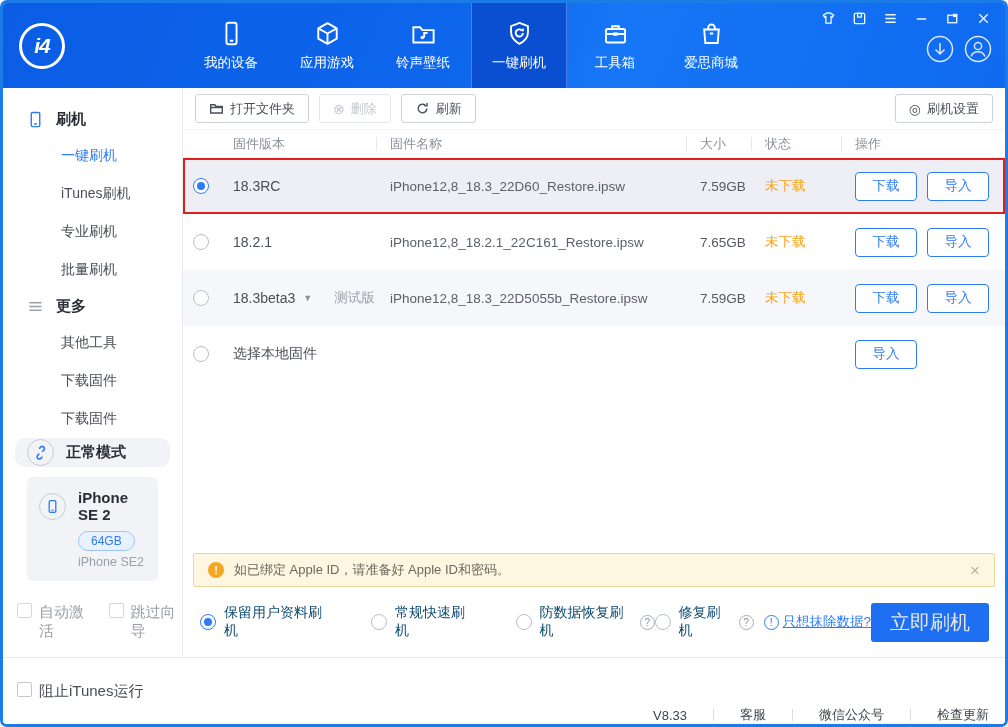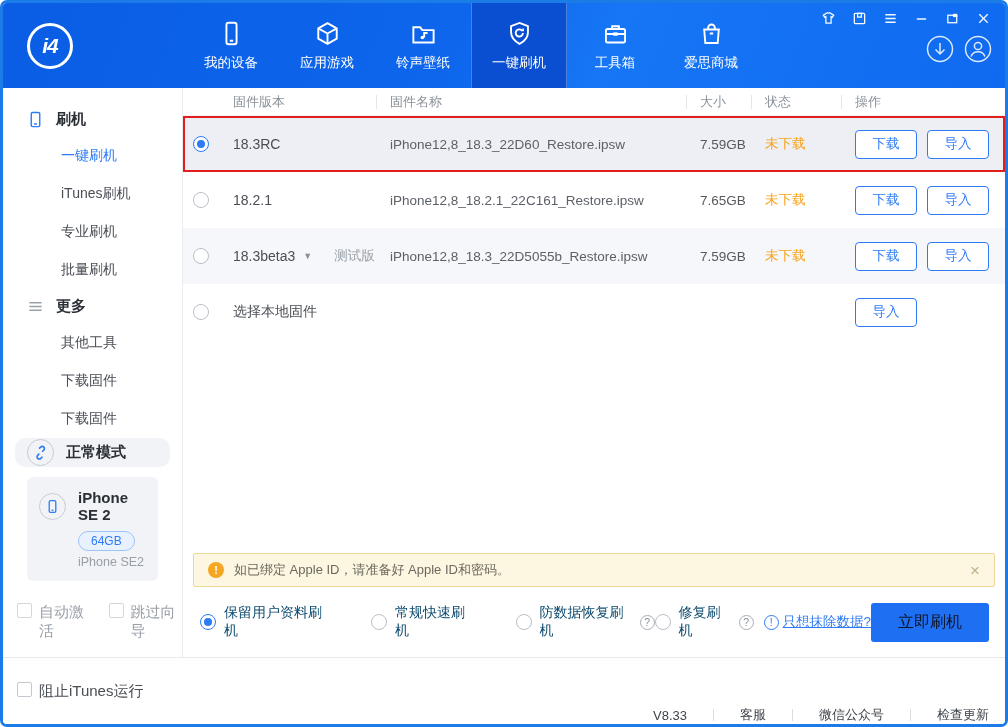--- a/index.html
+++ b/index.html
@@ -3,21 +3,21 @@
 <meta charset="utf-8">
 <style>
   * { margin:0; padding:0; box-sizing:border-box; }
   html,body { width:1008px; height:727px; font-family:"Liberation Sans","DejaVu Sans",sans-serif; background:#fff; }
   .window { width:1008px; height:727px; border:3px solid #1b7ce8; border-radius:7px; overflow:hidden;
             display:flex; flex-direction:column; background:#fff; }
 
   
   .hdr { height:85px; flex:0 0 85px; background:linear-gradient(112deg,#0a5de4 0%,#0d66ec 45%,#1676f5 60%,#0f6af0 100%);
          display:flex; color:#fff; position:relative; }
-  .logo-wrap { width:180px; display:flex; align-items:center; padding-left:24px; gap:10px; }
+  .logo-wrap { width:180px; display:flex; align-items:center; padding-left:16px; gap:10px; }
   .logo-circle { width:46px; height:46px; border:3px solid #fff; border-radius:50%;
                  display:flex; align-items:center; justify-content:center;
                  font-size:21px; font-weight:bold; font-style:italic; letter-spacing:-1px; }
   .brand-name { font-size:21px; font-weight:bold; letter-spacing:1px; line-height:1.15; }
   .brand-site { font-size:13px; opacity:.95; }
   .nav { display:flex; height:100%; }
   .nav-item { width:96px; height:100%; display:flex; flex-direction:column; align-items:center;
               justify-content:center; gap:7px; font-size:13.5px; cursor:pointer; }
   .nav-item svg { width:27px; height:27px; }
   .nav-item.active { background:#0a4fd2; border-left:1px solid rgba(255,255,255,.28); border-right:1px solid rgba(255,255,255,.28); }
@@ -95,21 +95,21 @@
   .notice-close { margin-left:auto; font-size:17px; color:#bcb28b; cursor:pointer; line-height:1; }
 
   .opts { flex:0 0 70px; display:flex; align-items:center; padding:0 16px 0 17px; gap:0; }
   .opt { display:flex; align-items:center; gap:8px; font-size:14px; color:#0c4a6e; cursor:pointer; }
   .opt + .gap { width:44px; }
   .qmark { width:15px; height:15px; border-radius:50%; border:1px solid #a7adb5; color:#8c929a; font-size:10.5px;
            display:flex; align-items:center; justify-content:center; margin-left:8px; cursor:pointer; flex:0 0 15px; }
   .amark { width:15px; height:15px; border-radius:50%; border:1px solid #2e7bf6; color:#2e7bf6; font-size:10.5px;
            display:flex; align-items:center; justify-content:center; margin:0 4px 0 10px; cursor:pointer; flex:0 0 15px; }
   .erase-link { font-size:13.5px; color:#2e7bf6; text-decoration:underline; cursor:pointer; white-space:nowrap; }
-  .flash-btn { margin-left:auto; width:124px; height:39px; background:#1e6ff2; color:#0f172a; font-size:16px;
+  .flash-btn { margin-left:auto; width:124px; height:39px; background:#1e6ff2; color:#e5e5e5; font-size:20px;
                border:none; border-radius:3px; display:flex; align-items:center; justify-content:center; cursor:pointer; }
 
   
   .footer { flex:0 0 34px; border-top:1px solid #e7e9ec; display:flex; align-items:center; background:#fff; }
   .footer-left { width:180px; flex:0 0 180px; padding-left:14px; }
   .footer-right { flex:1; display:flex; align-items:center; justify-content:flex-end; gap:0; padding-right:16px;margin-top:48px; }
   .f-item { font-size:13px; color:#3f444b; cursor:pointer; white-space:nowrap; }
   .f-ver { font-size:13px; color:#3f444b; }
   .f-sep { width:1px; height:12px; background:#d9dde2; margin:0 26px; }
 </style>
@@ -305,20 +305,43 @@
         </span>
         <span class="chk">
           <span class="chk-box"></span>
           <span>跳过向导</span>
         </span>
       </div>
     </div>
 
     <div class="main">
 
+      <div class="toolbar">
+        <button class="tbtn">
+          <svg viewBox="0 0 16 16">
+              <path d="M1.8 4 h4.5 l1.3 1.8 h6.6 V12.8 H1.8 Z M1.8 7 h12.4"></path>
+            </svg>
+          <span>打开文件夹</span>
+        </button>
+        <button class="tbtn disabled">
+          <span class="glyph">⊗</span>
+          <span>删除</span>
+        </button>
+        <button class="tbtn">
+          <svg viewBox="0 0 16 16">
+              <path d="M12.6 8 a4.6 4.6 0 1 1-1.4-3.3" fill="none"></path>
+              <path d="M12.9 2.2 V5.2 H9.9" fill="none"></path>
+            </svg>
+          <span>刷新</span>
+        </button>
+        <button class="tbtn right">
+          <span class="glyph">◎</span>
+          <span>刷机设置</span>
+        </button>
+      </div>
 
       <div class="grid thead">
         <span class="hcell"></span>
         <span class="hcell">固件版本</span>
         <span class="hcell sep">固件名称</span>
         <span class="hcell sep">大小</span>
         <span class="hcell sep">状态</span>
         <span class="hcell sep">操作</span>
       </div>
 

